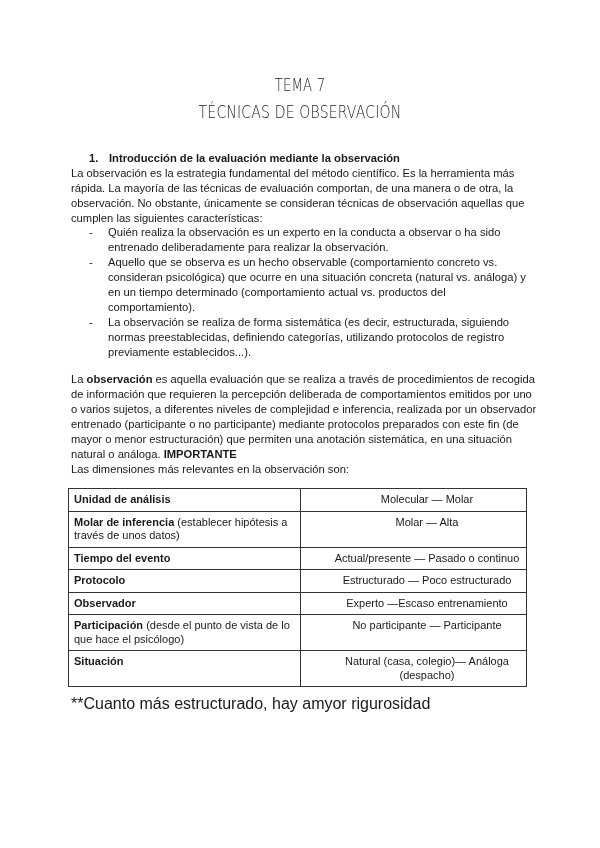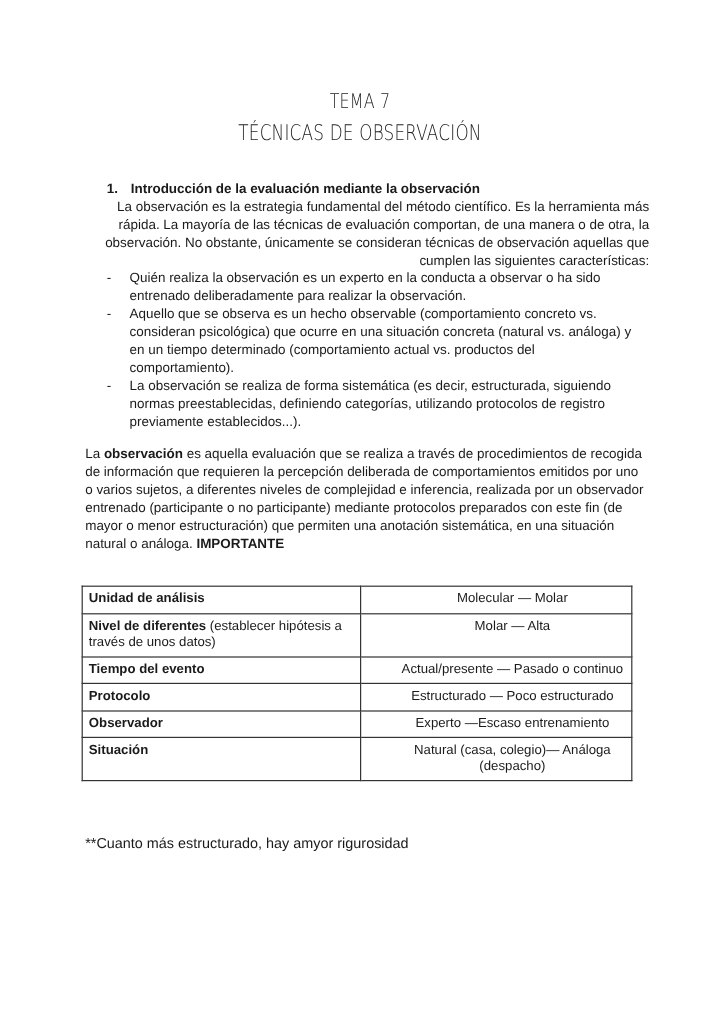--- a/index.html
+++ b/index.html
@@ -7,33 +7,33 @@
       font-family: "Liberation Sans", sans-serif; font-size: 11.2px; line-height: 15px; }
     .page { position: absolute; left: 0; top: 0; width: 508px; height: 848px; }
     .title { position: absolute; left: 0; width: 600px; text-align: center;
       font-family: "DejaVu Sans", sans-serif; font-weight: 300; font-size: 17px; letter-spacing: 0.2px;
       transform: scaleX(0.78); transform-origin: center; color: #222; }
     .title.t1 { top: 78px; }
     .title.t2 { top: 104px; font-size: 18px; }
     .section-heading { position: absolute; left: 89px; top: 151px; font-weight: bold; font-size: 11.2px; }
     .section-heading .num { display: inline-block; width: 20px; }
     .body-text { position: absolute; left: 71px; width: 470px; }
-    .para1 { top: 166px; text-align: right; }
+    .para1 { top: 166px; }
     .bullets { position: absolute; left: 89px; top: 225px; width: 440px; margin: 0; padding: 0; list-style: none; }
     .bullets li { position: relative; padding-left: 19px; margin: 0; }
     .bullets li .dash { position: absolute; left: 0; top: 0; }
     .para2 { top: 372px; }
     .para2 b { font-weight: bold; }
     .dims { position: absolute; left: 71px; top: 462px; }
     table.dims-table { position: absolute; left: 68px; top: 488px; width: 459px; border-collapse: collapse; }
     table.dims-table td { border: 1.3px solid #333; vertical-align: top; padding: 4px 5px 4px 5px; font-size: 11px; line-height: 13.5px; }
     table.dims-table td.k { width: 221px; }
     table.dims-table td.v { text-align: center; padding-left: 32px; }
     table.dims-table td .kb { font-weight: bold; }
-    .footnote { position: absolute; left: 71px; top: 696px; font-size: 12px; }
+    .footnote { position: absolute; left: 71px; top: 696px; font-size: 16px; }
   </style>
 </head>
 <body>
 
 <div class="page">
   <div class="title t1">TEMA 7</div>
   <div class="title t2">TÉCNICAS DE OBSERVACIÓN</div>
 
   <div class="section-heading">
     <span class="num">1.</span><span>Introducción de la evaluación mediante la observación</span>
@@ -42,44 +42,49 @@
   <div class="body-text para1">La observación es la estrategia fundamental del método científico. Es la herramienta más rápida. La mayoría de las técnicas de evaluación comportan, de una manera o de otra, la observación. No obstante, únicamente se consideran técnicas de observación aquellas que cumplen las siguientes características:</div>
 
   <ul class="bullets">
     <li><span class="dash">-</span><span>Quién realiza la observación es un experto en la conducta a observar o ha sido entrenado deliberadamente para realizar la observación.</span></li>
     <li><span class="dash">-</span><span>Aquello que se observa es un hecho observable (comportamiento concreto vs. consideran psicológica) que ocurre en una situación concreta (natural vs. análoga) y en un tiempo determinado (comportamiento actual vs. productos del comportamiento).</span></li>
     <li><span class="dash">-</span><span>La observación se realiza de forma sistemática (es decir, estructurada, siguiendo normas preestablecidas, definiendo categorías, utilizando protocolos de registro previamente establecidos...).</span></li>
   </ul>
 
   <div class="body-text para2"><span>La </span><b>observación</b><span> es aquella evaluación que se realiza a través de procedimientos de recogida de información que requieren la percepción deliberada de comportamientos emitidos por uno o varios sujetos, a diferentes niveles de complejidad e inferencia, realizada por un observador entrenado (participante o no participante) mediante protocolos preparados con este fin (de mayor o menor estructuración) que permiten una anotación sistemática, en una situación natural o análoga. </span><b>IMPORTANTE</b></div>
 
+  <div class="dims">Las dimensiones más relevantes en la observación son:</div>
 
   <table class="dims-table">
     <tbody>
       <tr>
         <td class="k"><span class="kb">Unidad de análisis</span><span></span></td>
         <td class="v">Molecular — Molar</td>
       </tr>
       <tr>
-        <td class="k"><span class="kb">Nivel de diferentes</span><span> (establecer hipótesis a través de unos datos)</span></td>
+        <td class="k"><span class="kb">Molar de inferencia</span><span> (establecer hipótesis a través de unos datos)</span></td>
         <td class="v">Molar — Alta</td>
       </tr>
       <tr>
         <td class="k"><span class="kb">Tiempo del evento</span><span></span></td>
         <td class="v">Actual/presente — Pasado o continuo</td>
       </tr>
       <tr>
         <td class="k"><span class="kb">Protocolo</span><span></span></td>
         <td class="v">Estructurado — Poco estructurado</td>
       </tr>
       <tr>
         <td class="k"><span class="kb">Observador</span><span></span></td>
         <td class="v">Experto —Escaso entrenamiento</td>
       </tr>
       <tr>
+        <td class="k"><span class="kb">Participación</span><span> (desde el punto de vista de lo que hace el psicólogo)</span></td>
+        <td class="v">No participante — Participante</td>
+      </tr>
+      <tr>
         <td class="k"><span class="kb">Situación</span><span></span></td>
         <td class="v">Natural (casa, colegio)— Análoga (despacho)</td>
       </tr>
     </tbody>
   </table>
 
   <div class="footnote">**Cuanto más estructurado, hay amyor rigurosidad</div>
 </div>
 
 </body></html>

